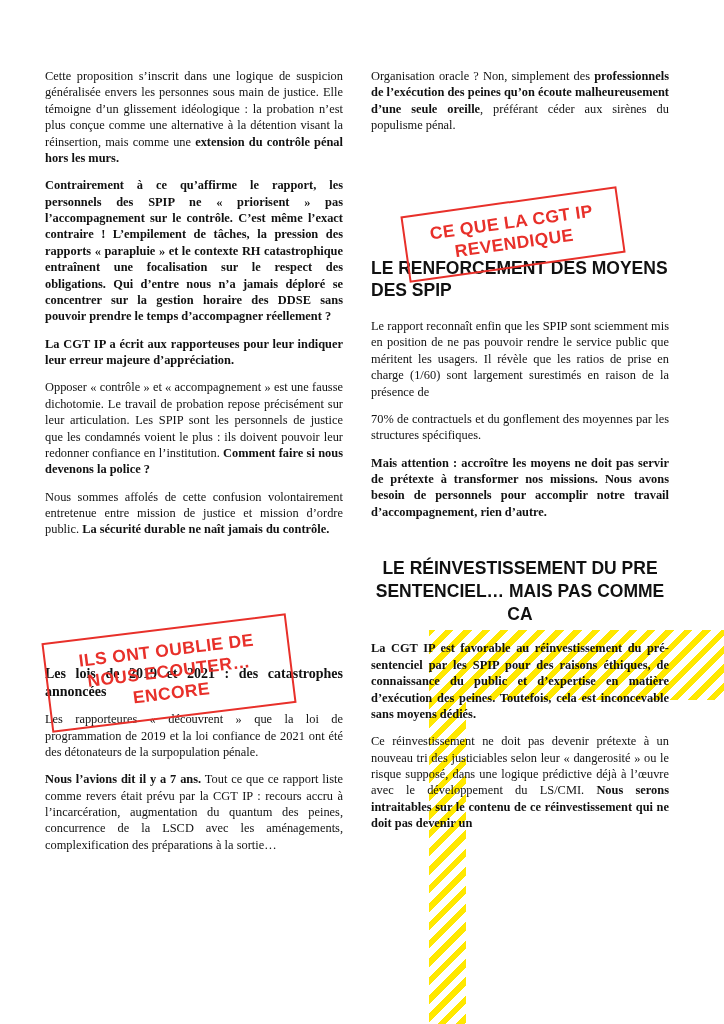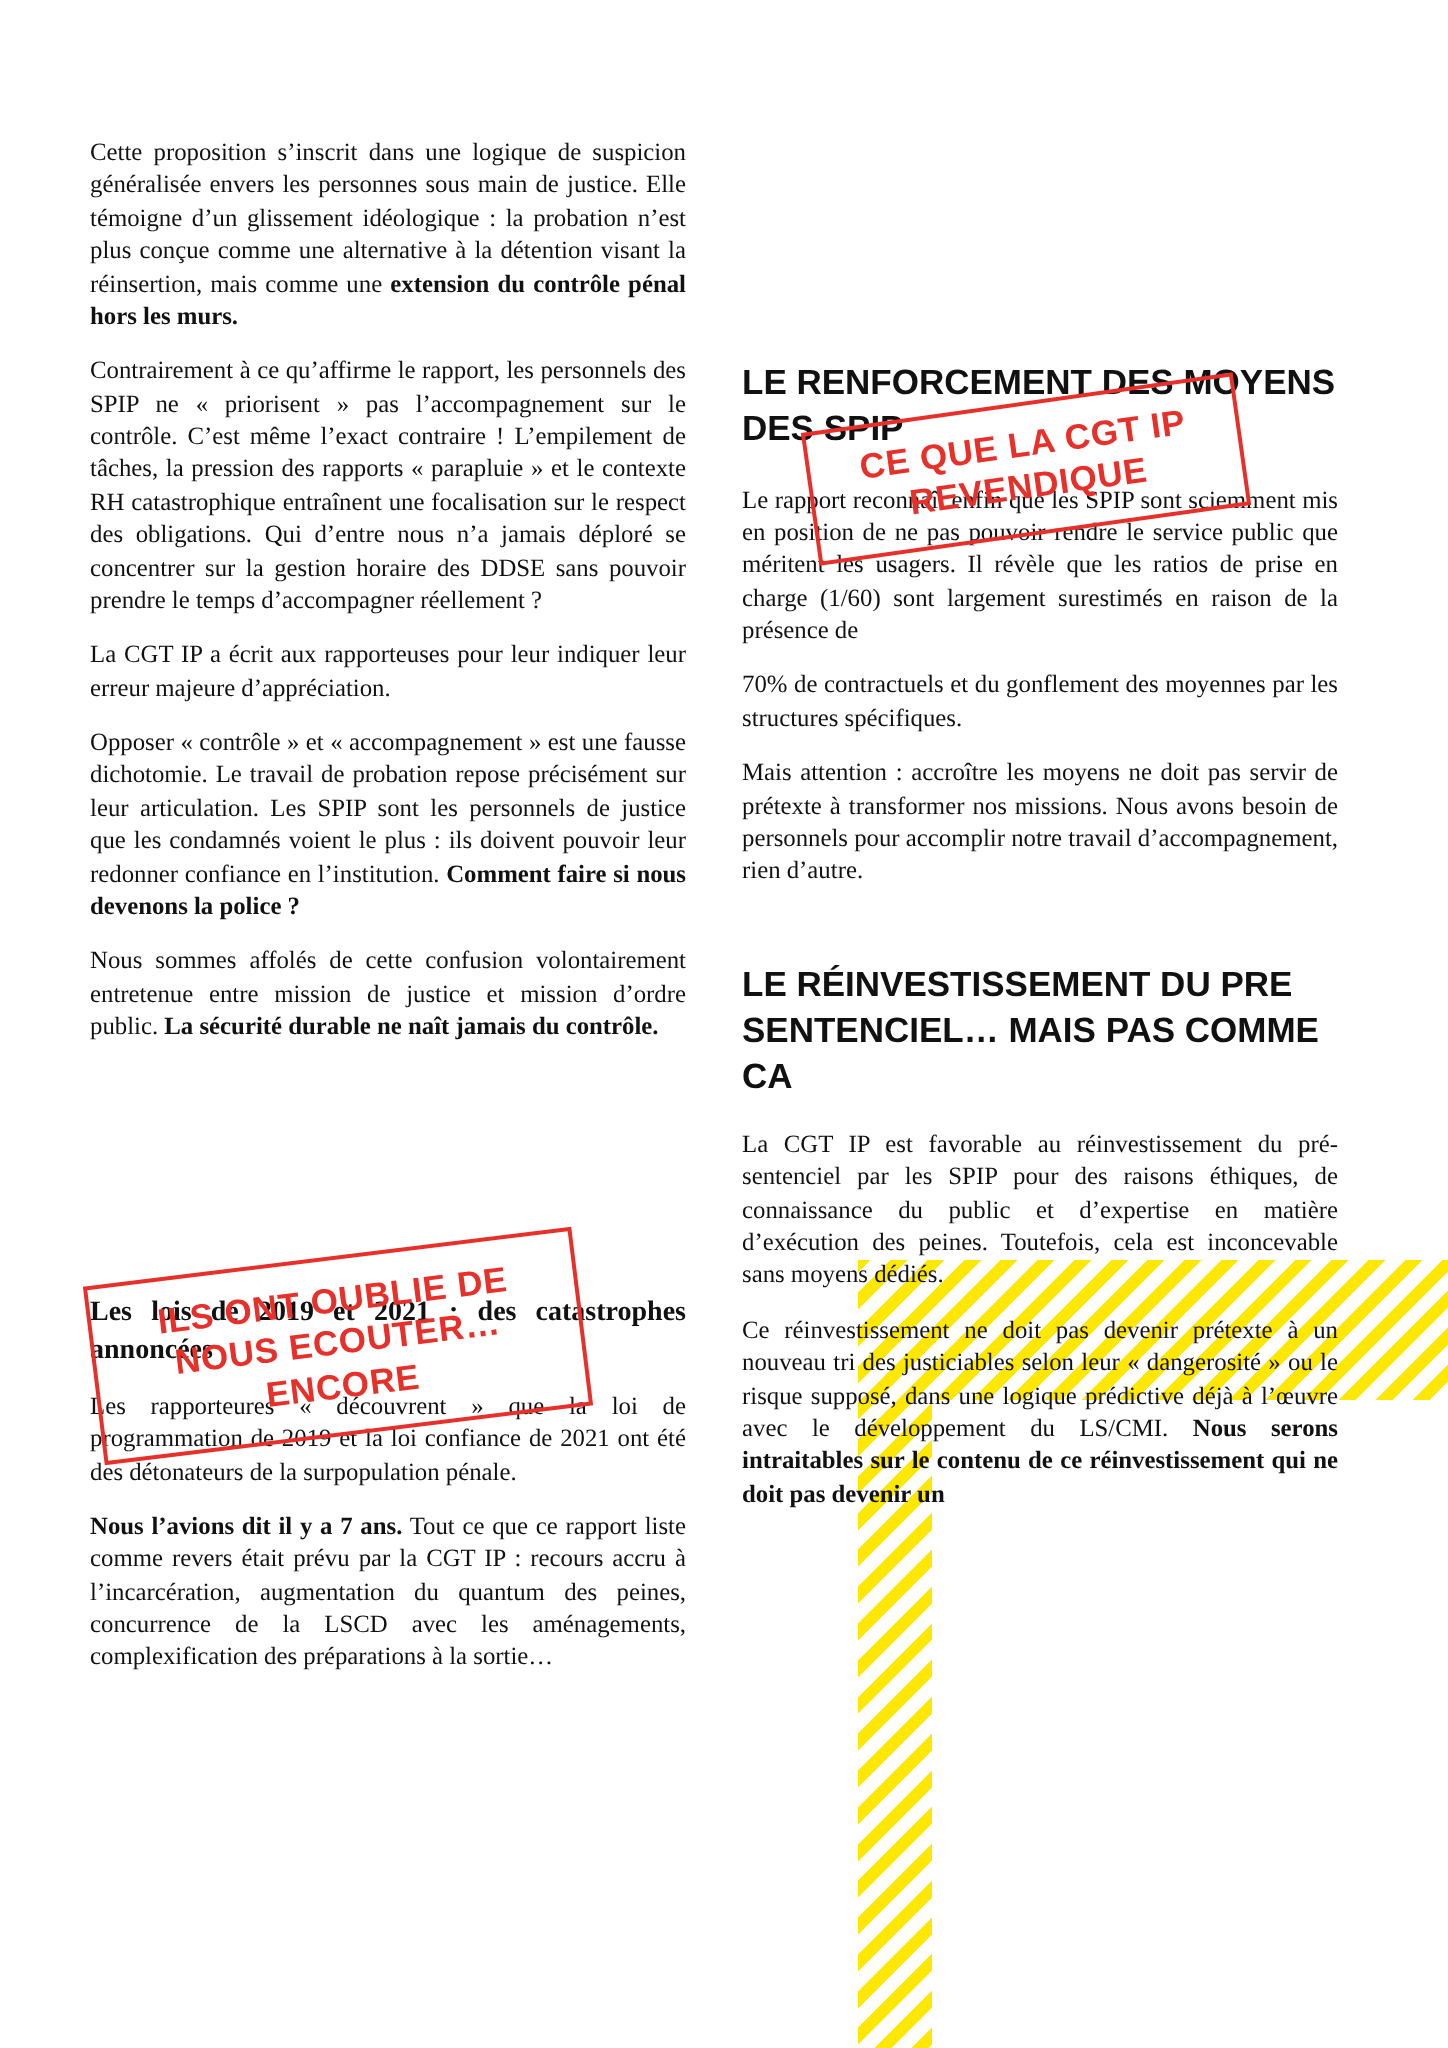--- a/index.html
+++ b/index.html
@@ -67,37 +67,37 @@
   .col-right { left: 371px; }
 
   p {
     margin: 0 0 11px 0;
     font-size: 12.4px;
     line-height: 1.32;
     text-align: justify;
     hyphens: auto;
   }
   p.bold {
-    font-weight: normal;
+    font-weight: bold;
   }
 
   .h-sec {
     font-family: "Liberation Sans", sans-serif;
     font-size: 17.5px;
     font-weight: bold;
     text-align: left;
     line-height: 1.3;
     margin: 0 0 16px 0;
     color: #111;
   }
   .h-sec2 {
     font-family: "Liberation Sans", sans-serif;
     font-size: 17.5px;
     font-weight: bold;
-    text-align: left;
+    text-align: center;
     line-height: 1.32;
     margin: 0 0 14px 0;
     color: #111;
   }
 
   .subhead {
     font-size: 14px;
     font-weight: bold;
     margin: 0 0 10px 0;
     line-height: 1.3;
@@ -170,20 +170,23 @@
       <p>Les rapporteures « découvrent » que la loi de programmation de 2019 et la loi confiance de 2021 ont été des détonateurs de la surpopulation pénale.</p>
 
       <p>
         <b>Nous l’avions dit il y a 7 ans.</b><span> Tout ce que ce rapport liste comme revers était prévu par la CGT IP : recours accru à l’incarcération, augmentation du quantum des peines, concurrence de la LSCD avec les aménagements, complexification des préparations à la sortie…</span>
       </p>
 
     </div>
 
     <div class="col col-right">
 
+      <p>
+        <span>Organisation oracle ? Non, simplement des </span><b>professionnels de l’exécution des peines qu’on écoute malheureusement d’une seule oreille</b><span>, préférant céder aux sirènes du populisme pénal.</span>
+      </p>
 
       <div style="height:112px"></div>
 
       <h2 class="h-sec">LE RENFORCEMENT DES MOYENS DES SPIP</h2>
 
       <p>Le rapport reconnaît enfin que les SPIP sont sciemment mis en position de ne pas pouvoir rendre le service public que méritent les usagers. Il révèle que les ratios de prise en charge (1/60) sont largement surestimés en raison de la présence de</p>
 
       <p>70% de contractuels et du gonflement des moyennes par les structures spécifiques.</p>
 
       <p class="bold">Mais attention : accroître les moyens ne doit pas servir de prétexte à transformer nos missions. Nous avons besoin de personnels pour accomplir notre travail d’accompagnement, rien d’autre.</p>

